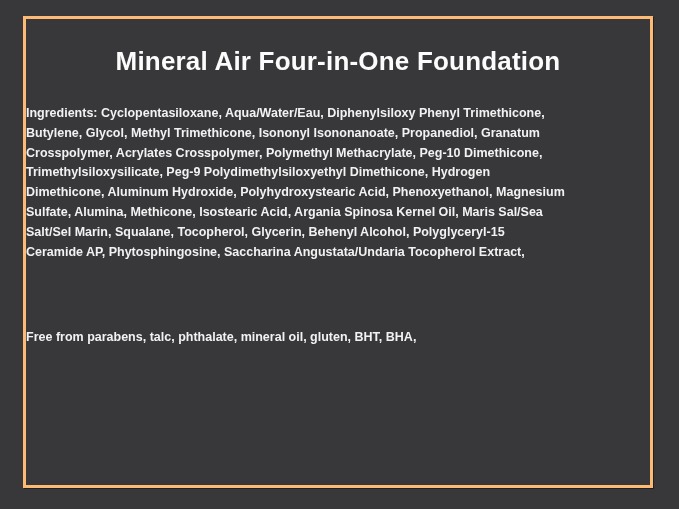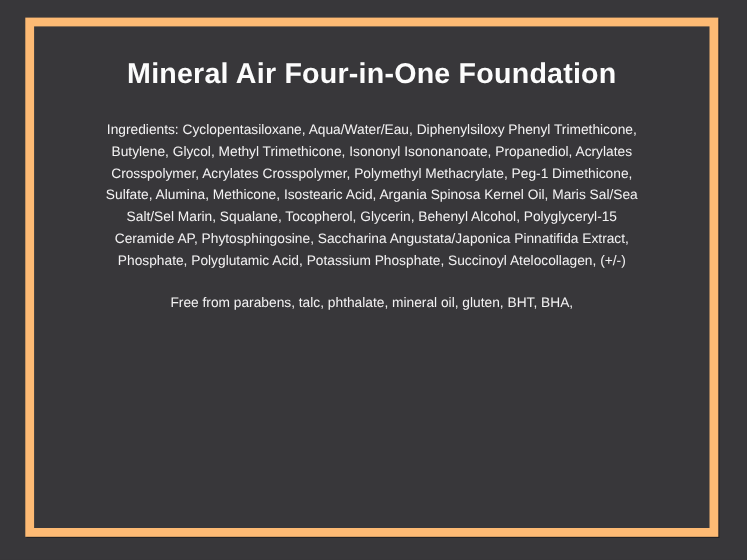--- a/index.html
+++ b/index.html
@@ -14,21 +14,21 @@
     overflow: hidden;
     position: relative;
   }
   .card-frame {
     position: absolute;
     left: 23px;
     top: 16px;
     width: 630px;
     height: 472px;
     box-sizing: border-box;
-    border: 8px solid #fdba74;
+    border: 3px solid #fdba74;
     box-shadow: 1px 1px 0 rgba(15,15,15,0.55);
     background: #38373a;
   }
   .card-inner {
     width: 100%;
     height: 100%;
     display: flex;
     flex-direction: column;
     align-items: center;
   }
@@ -42,47 +42,47 @@
     text-align: center;
     white-space: nowrap;
   }
   .ingredients-block {
     margin-top: 26px;
     width: 100%;
   }
   .body-line {
     font-size: 12.5px;
     line-height: 19.8px;
-    font-weight: 400;
+    font-weight: 700;
     color: #f3f2f3;
-    text-align: center;
     white-space: pre;
     letter-spacing: 0px;
   }
   .freefrom-block {
-    margin-top: 18px;
+    margin-top: 66px;
     width: 100%;
   }
 </style>
 </head>
 <body>
 
 <div class="card-frame">
   <div class="card-inner">
 
     <div class="title">Mineral Air Four-in-One Foundation</div>
 
     <div class="ingredients-block">
         <div class="body-line">Ingredients: Cyclopentasiloxane, Aqua/Water/Eau, Diphenylsiloxy Phenyl Trimethicone,</div>
-        <div class="body-line">Butylene, Glycol, Methyl Trimethicone, Isononyl Isononanoate, Propanediol, Acrylates</div>
-        <div class="body-line">Crosspolymer, Acrylates Crosspolymer, Polymethyl Methacrylate, Peg-1 Dimethicone,</div>
+        <div class="body-line">Butylene, Glycol, Methyl Trimethicone, Isononyl Isononanoate, Propanediol, Granatum</div>
+        <div class="body-line">Crosspolymer, Acrylates Crosspolymer, Polymethyl Methacrylate, Peg-10 Dimethicone,</div>
+        <div class="body-line">Trimethylsiloxysilicate, Peg-9 Polydimethylsiloxyethyl Dimethicone, Hydrogen</div>
+        <div class="body-line">Dimethicone, Aluminum Hydroxide, Polyhydroxystearic Acid, Phenoxyethanol, Magnesium</div>
         <div class="body-line">Sulfate, Alumina, Methicone, Isostearic Acid, Argania Spinosa Kernel Oil, Maris Sal/Sea</div>
         <div class="body-line">Salt/Sel Marin, Squalane, Tocopherol, Glycerin, Behenyl Alcohol, Polyglyceryl-15</div>
-        <div class="body-line">Ceramide AP, Phytosphingosine, Saccharina Angustata/Japonica Pinnatifida Extract,</div>
-        <div class="body-line">Phosphate, Polyglutamic Acid, Potassium Phosphate, Succinoyl Atelocollagen, (+/-)</div>
+        <div class="body-line">Ceramide AP, Phytosphingosine, Saccharina Angustata/Undaria Tocopherol Extract,</div>
       </div>
 
     <div class="freefrom-block">
         <div class="body-line">Free from parabens, talc, phthalate, mineral oil, gluten, BHT, BHA,</div>
       </div>
 
   </div>
 </div>
 
 </body></html>

